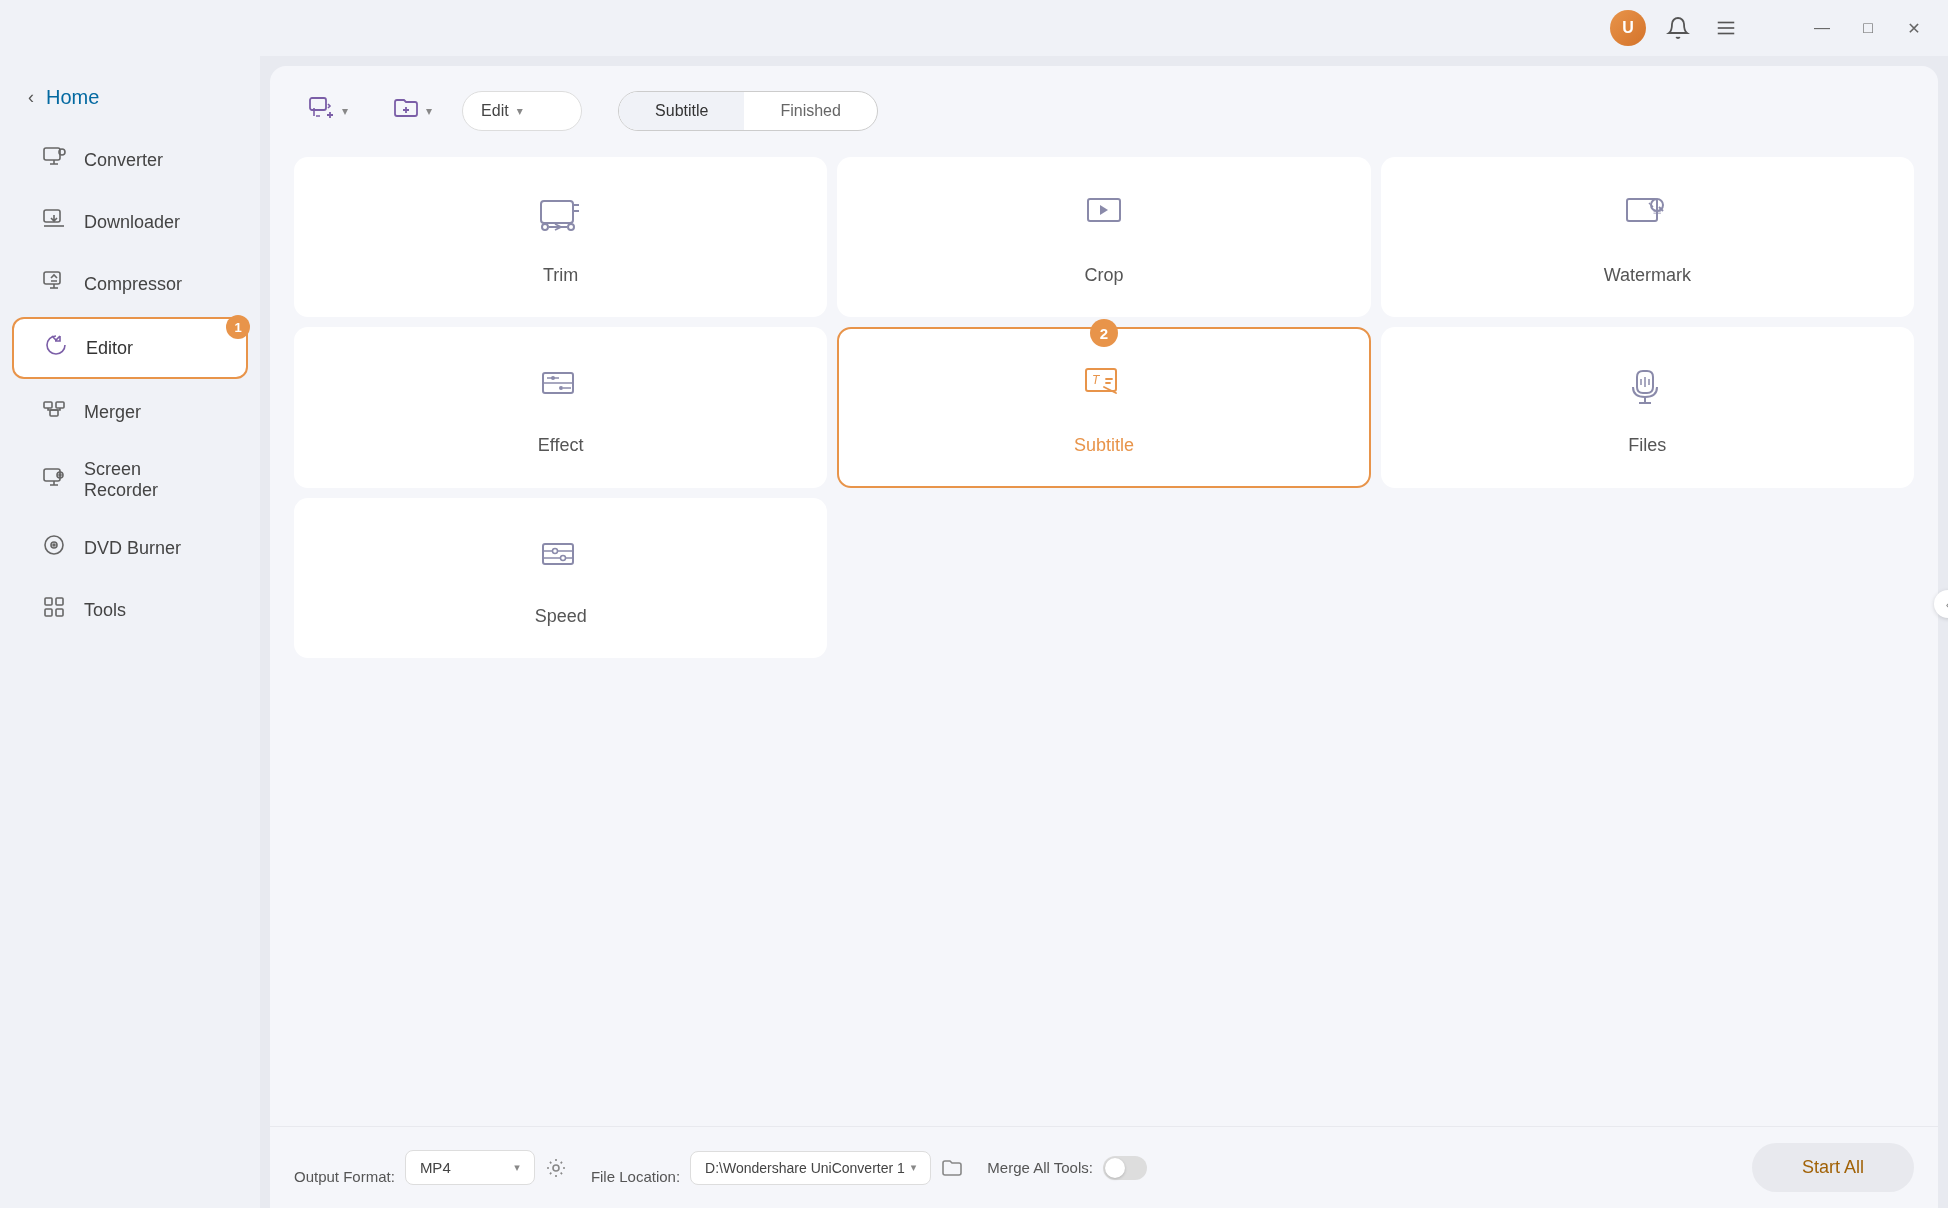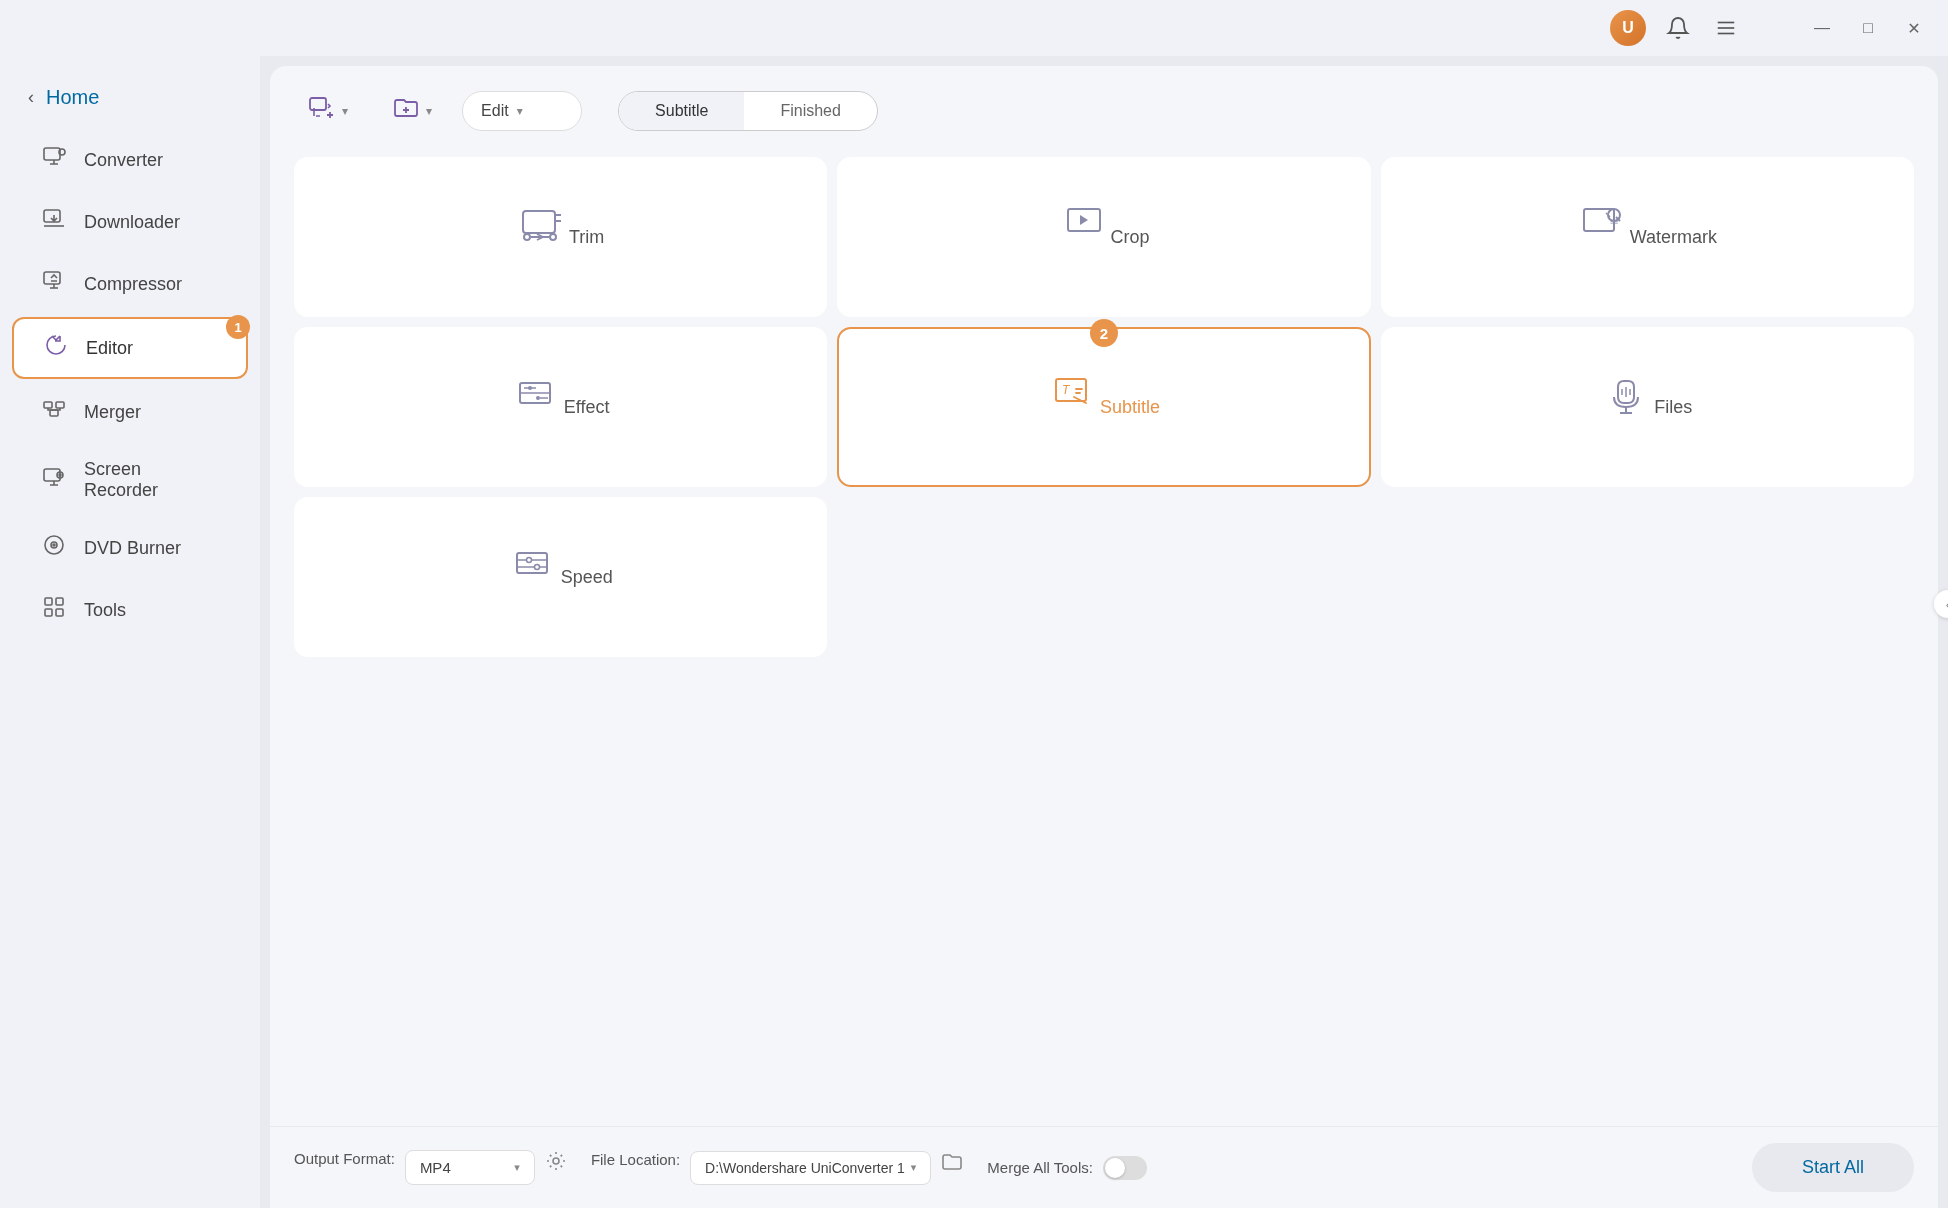--- a/index.html
+++ b/index.html
@@ -229,21 +229,21 @@
     }
     .grid-row {
       display: grid;
       grid-template-columns: 1fr 1fr 1fr;
       gap: 10px;
     }
     .grid-cell {
       background: white;
       border-radius: 14px;
       display: flex;
-      flex-direction: row;
+      flex-direction: column;
       align-items: center;
       justify-content: center;
       padding: 30px 20px;
       cursor: pointer;
       min-height: 160px;
       transition: background 0.15s;
       position: relative;
     }
     .grid-cell.highlighted {
       border: 2.5px solid #e8944a;
@@ -283,21 +283,21 @@
       padding: 16px 24px;
       display: flex;
       align-items: center;
       gap: 24px;
       background: #f5f6fa;
       border-top: 1px solid #e8e9ee;
       flex-shrink: 0;
     }
     .bottom-field {
       display: flex;
-      align-items: flex-start;
+      align-items: flex-end;
       gap: 10px;
       font-size: 15px;
       color: #555;
     }
     .bottom-select {
       display: flex;
       align-items: center;
       gap: 6px;
       padding: 8px 14px;
       border: 1.5px solid #ddd;
@@ -340,21 +340,21 @@
       left: 2px;
       box-shadow: 0 1px 3px rgba(0,0,0,0.2);
     }
     .start-all-btn {
       margin-left: auto;
       padding: 14px 50px;
       background: #e8e9ee;
       border: none;
       border-radius: 28px;
       font-size: 18px;
-      color: #0369a1;
+      color: #a16207;
       cursor: pointer;
       font-weight: 500;
     }
 
     
     .collapse-arrow {
       position: absolute;
       right: -14px;
       top: 50%;
       transform: translateY(-50%);

